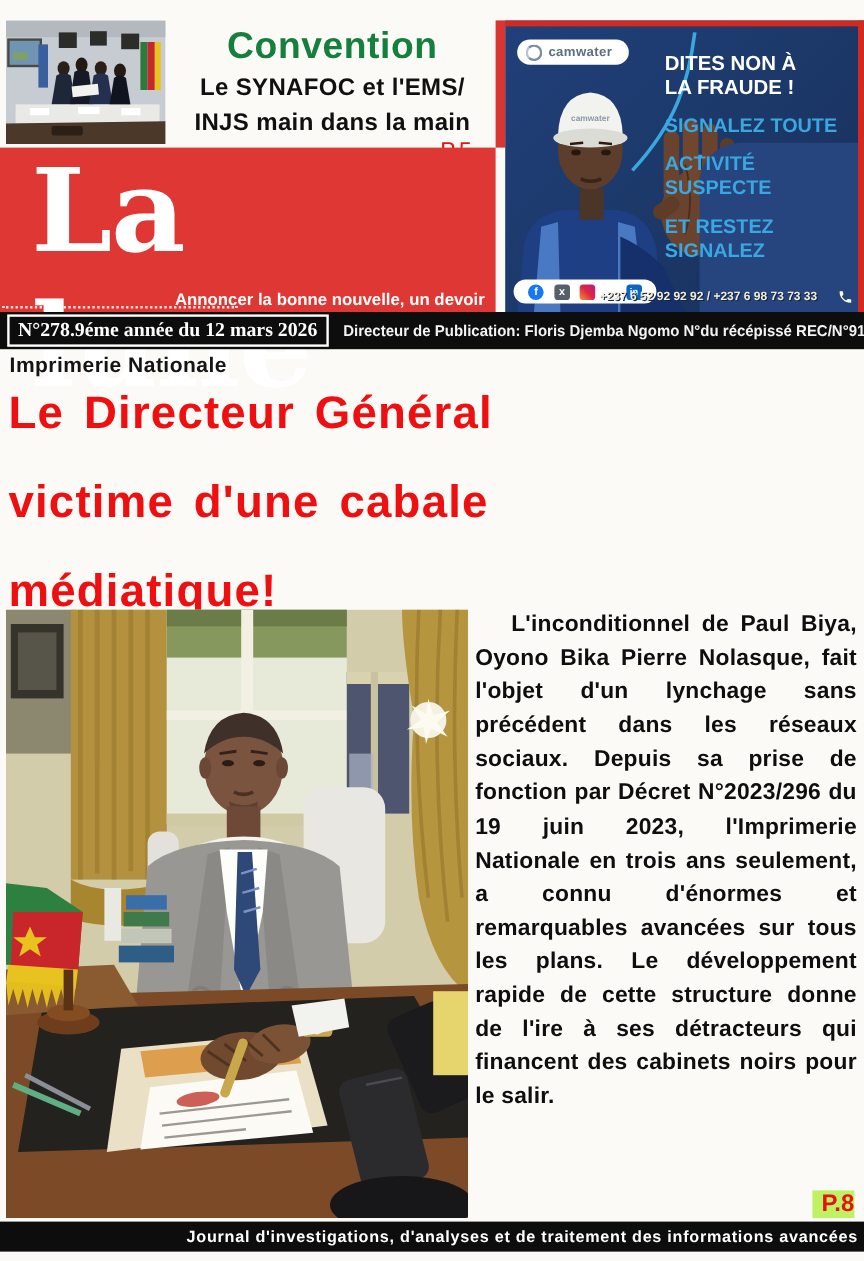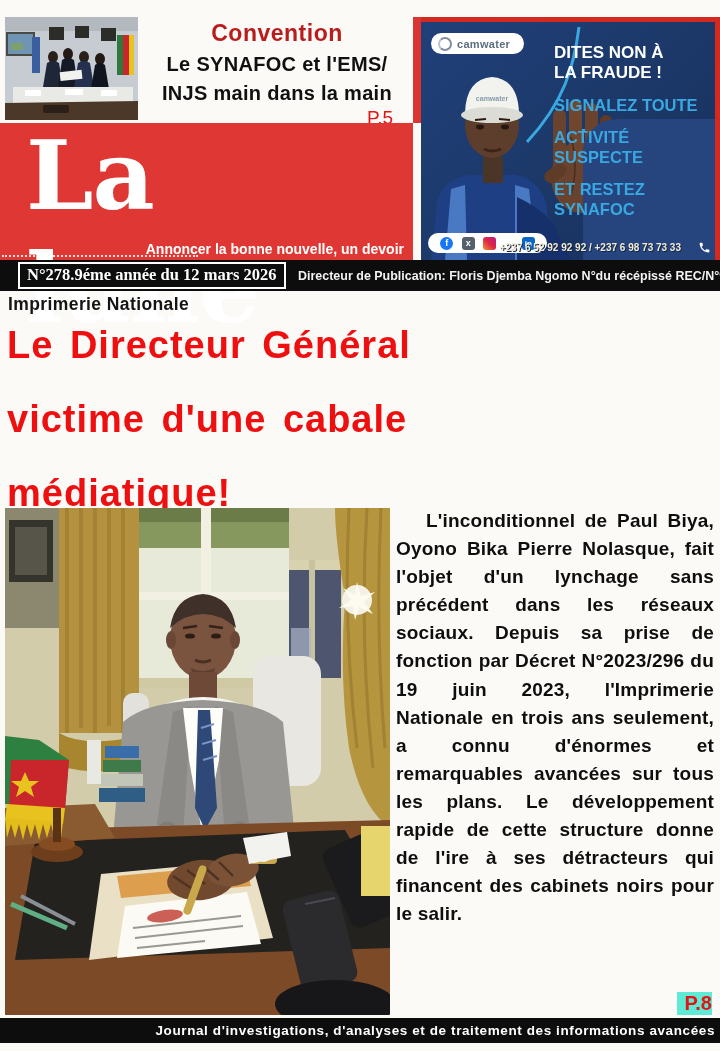--- a/index.html
+++ b/index.html
@@ -3,21 +3,21 @@
 <meta charset="utf-8">
 <style>
   html,body{margin:0;padding:0;background:#e9e9e9;}
   #page{position:relative;width:720px;height:1051px;background:#fbfaf7;overflow:hidden;
         font-family:"Liberation Sans",sans-serif;}
   .abs{position:absolute;}
 
   
   #meeting-photo{left:5px;top:17px;width:133px;height:103px;}
   #convention{left:141px;top:20px;width:272px;height:102px;text-align:center;}
-  #convention .kicker{color:#b91c1c;font-weight:bold;font-size:23px;letter-spacing:.5px;}
+  #convention .kicker{color:#15803d;font-weight:bold;font-size:31px;letter-spacing:.5px;}
   #convention .l1,#convention .l2{color:#101010;font-weight:bold;font-size:20px;margin-top:6px;letter-spacing:.3px;white-space:nowrap;}
   #convention .pref{color:#e31414;font-weight:normal;font-size:19px;text-align:right;padding-right:20px;margin-top:2px;}
   #red-divider{left:413px;top:17px;width:8px;height:106px;background:#da3531;}
 
   
   #ad{left:421px;top:17px;width:299px;height:243px;background:linear-gradient(135deg,#20407a 0%,#1c3868 55%,#162f5c 100%);overflow:hidden;}
   #ad .topbar{left:0;top:0;width:100%;height:5px;background:#d3291f;}
   #ad .rightbar{right:0;top:0;width:5px;height:100%;background:#d3291f;}
   #ad .panel{right:5px;top:102px;width:132px;height:141px;background:#26447e;border-top-left-radius:34px;}
   #logo-pill{left:10px;top:16px;width:93px;height:21px;background:#fff;border-radius:11px;display:flex;align-items:center;padding:0 7px;box-sizing:border-box;}
@@ -34,32 +34,32 @@
   .soc.li{background:#0a66c2;border-radius:3px;font-size:8px;margin-left:17px;}
   #ad-phones{right:9px;bottom:6px;color:#f4ecd0;font-size:10px;font-weight:bold;display:flex;align-items:center;gap:17px;text-shadow:1px 1px 0 #12244a;}
 
   
   #masthead{left:0;top:123px;width:413px;height:137px;background:#df3834;}
   #masthead .title{position:absolute;left:26px;top:-4px;color:#fff;font-family:"DejaVu Serif",serif;font-weight:bold;font-size:96px;letter-spacing:-1px;}
   #masthead .tagline{position:absolute;right:9px;bottom:3px;color:#fff;font-size:14px;font-weight:bold;}
   #masthead .dots{position:absolute;left:2px;bottom:3px;width:196px;border-bottom:2px dotted rgba(255,255,255,.85);}
 
   
-  #info-bar{left:0;top:260px;width:720px;height:31px;background:#0d0d0d;display:flex;align-items:center;padding:0 18px;box-sizing:border-box;color:#fff;}
+  #info-bar{left:0;top:260px;width:720px;height:31px;background:#0d0d0d;display:flex;align-items:center;padding:0 6px;box-sizing:border-box;color:#fff;}
   #edition-box{border:2px solid #fff;padding:1px 7px 2px;font-family:"Liberation Serif",serif;font-weight:bold;font-size:16.5px;white-space:nowrap;}
   #publication{margin-left:12px;font-size:13px;font-weight:bold;color:#f3f3f3;white-space:nowrap;transform:scaleX(.96);transform-origin:left;}
 
   
   #kicker{left:8px;top:294px;font-size:17.5px;font-weight:bold;color:#141414;letter-spacing:.4px;}
   #headline{left:7px;top:316px;width:710px;color:#ee1010;font-weight:bold;font-size:38px;letter-spacing:1px;word-spacing:5px;}
   #headline .hl{display:block;height:74px;line-height:58px;white-space:nowrap;}
   #main-photo{left:5px;top:508px;width:385px;height:507px;}
   #article-col{left:396px;top:507px;width:318px;height:508px;}
   #article-body{margin:0;font-size:19px;line-height:28.1px;font-weight:bold;color:#0e0e0e;text-align:justify;text-indent:30px;letter-spacing:.2px;}
-  #article-pref{position:absolute;right:2px;bottom:0;color:#e31414;font-size:20px;font-weight:bold;background:#5eead4;padding-left:8px;}
+  #article-pref{position:absolute;right:2px;bottom:0;color:#e31414;font-size:20px;font-weight:bold;background:#bef264;padding-left:8px;}
 
   
   #footer-bar{left:0;top:1018px;width:720px;height:25px;background:#0d0d0d;color:#fff;font-size:13.5px;font-weight:bold;line-height:25px;text-align:right;padding-right:5px;box-sizing:border-box;letter-spacing:.6px;}
 </style>
 </head>
 <body>
 
 <div id="page">
 
   <svg id="meeting-photo" class="abs" viewBox="0 0 133 103">
@@ -138,21 +138,21 @@
     <div class="rightbar abs"></div>
     <div id="logo-pill" class="abs">
       <span class="swirl"></span>
       <span class="brand">camwater</span>
     </div>
     <div id="ad-text" class="abs">
       <div class="w">DITES NON À</div>
       <div class="w">LA FRAUDE !</div>
       <div class="c">SIGNALEZ TOUTE</div>
       <div class="c">ACTIVITÉ SUSPECTE</div>
-      <div class="c">ET RESTEZ SYNAFOC</div>
+      <div class="c">ET RESTEZ SIGNALEZ</div>
     </div>
     <div id="social-pill" class="abs">
       <span class="soc fb">f</span>
       <span class="soc xx">x</span>
       <span class="soc ig"></span>
       <span class="soc li">in</span>
     </div>
     <div id="ad-phones" class="abs">
       <span>+237 6 52 92 92 92 / +237 6 98 73 73 33</span>
       <svg width="13" height="13" viewBox="0 0 24 24">

